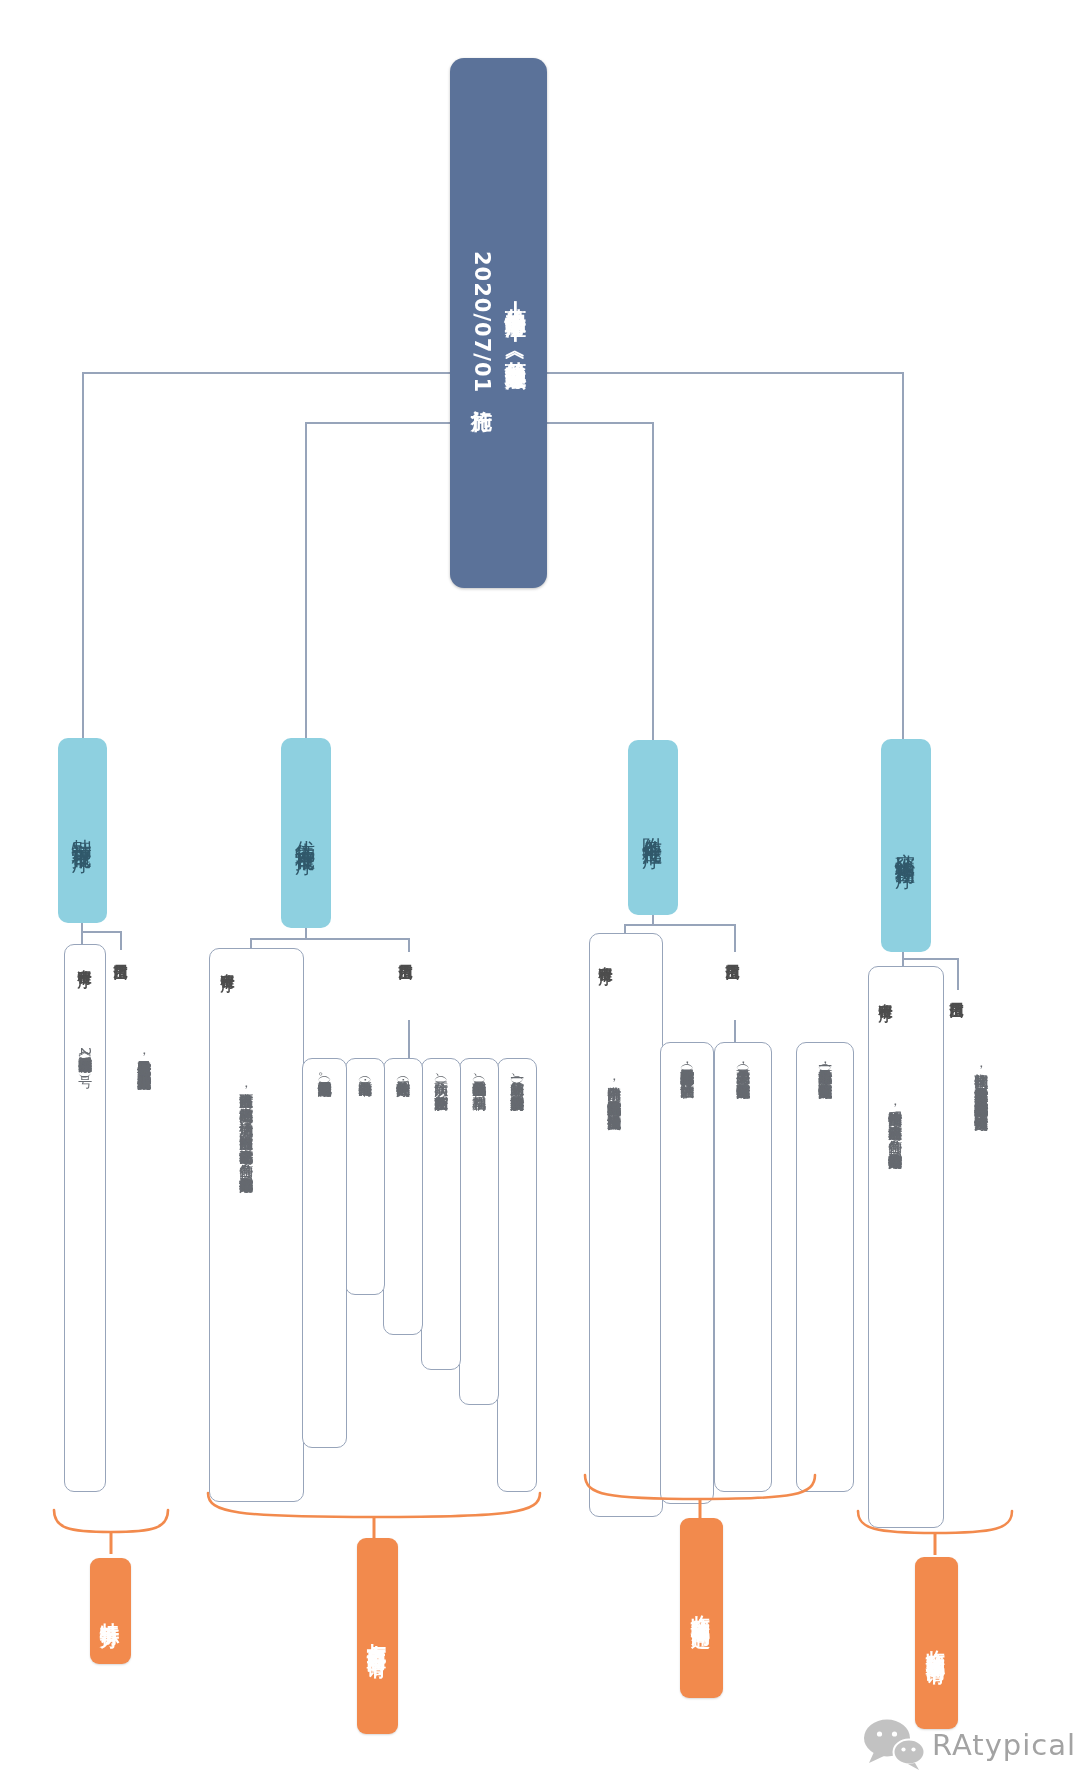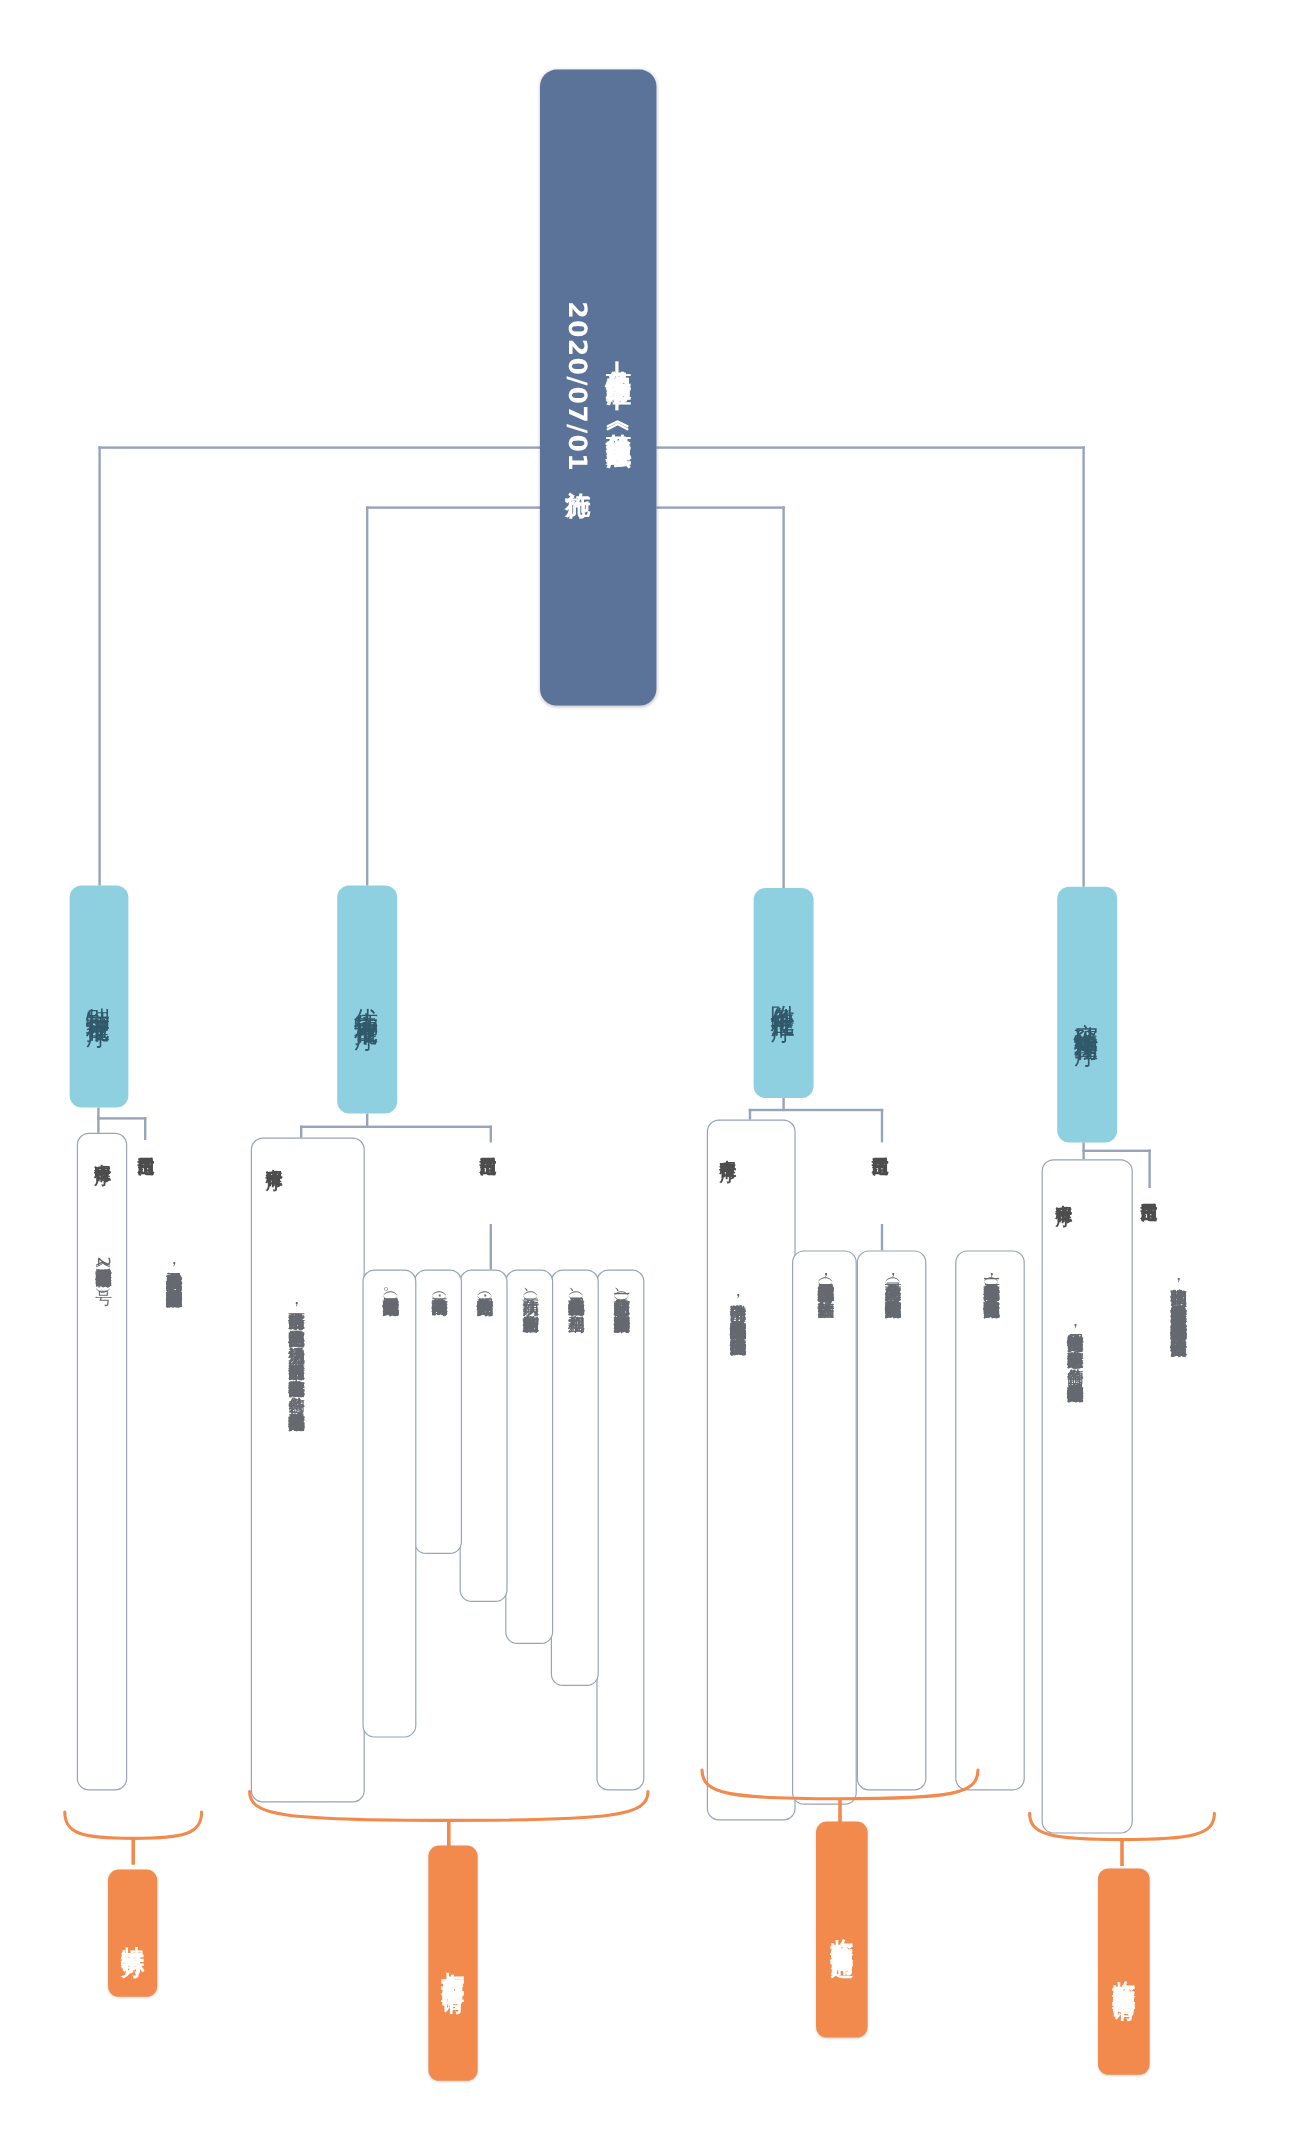--- a/index.html
+++ b/index.html
@@ -161,14 +161,27 @@
   <div class="txt v" style="left:973px;top:1063px;height:434px;">药物临床试验期间，用于防治严重危及生命或者严重影响生存质量的疾病，且尚无有效防治手段或者与现有治疗手段相比有足够证据表明具有明显临床优势的创新药或者改良型新药等，申请人可以申请适用突破性治疗药物程序。</div>
 
   <svg class="abs" style="left:856px;top:1509px;" width="158" height="48" viewBox="0 0 158 48">
     <path d="M2,2 C2,20 20,24 79,24 C138,24 156,20 156,2" fill="none" stroke="#f28a4d" stroke-width="2.6" stroke-linecap="round"></path>
     <line x1="79" y1="24" x2="79" y2="46" stroke="#f28a4d" stroke-width="3"></line>
   </svg>
   <div class="node-orange" style="left:915px;top:1557px;width:43px;height:172px;">
     <div class="v">临床试验期间申请</div>
   </div>
 
+  <div class="wm" style="left:862px;top:1718px;">
+    <svg width="64" height="54" viewBox="0 0 64 54">
+      <ellipse cx="25" cy="20" rx="23" ry="18.5" fill="#c2c2c2"></ellipse>
+      <path d="M12,34 L7,45 L22,38 Z" fill="#c2c2c2"></path>
+      <circle cx="17.5" cy="16" r="2.6" fill="#ffffff"></circle>
+      <circle cx="32.5" cy="16" r="2.6" fill="#ffffff"></circle>
+      <ellipse cx="47" cy="34" rx="15.5" ry="12.5" fill="#c2c2c2" stroke="#ffffff" stroke-width="2"></ellipse>
+      <path d="M53,45 L57,52 L46,46 Z" fill="#c2c2c2"></path>
+      <circle cx="41.5" cy="31.5" r="2.1" fill="#ffffff"></circle>
+      <circle cx="51.5" cy="31.5" r="2.1" fill="#ffffff"></circle>
+    </svg>
+    <span class="wm-text">RAtypical</span>
+  </div>
 
 </div>
 
 </body></html>

